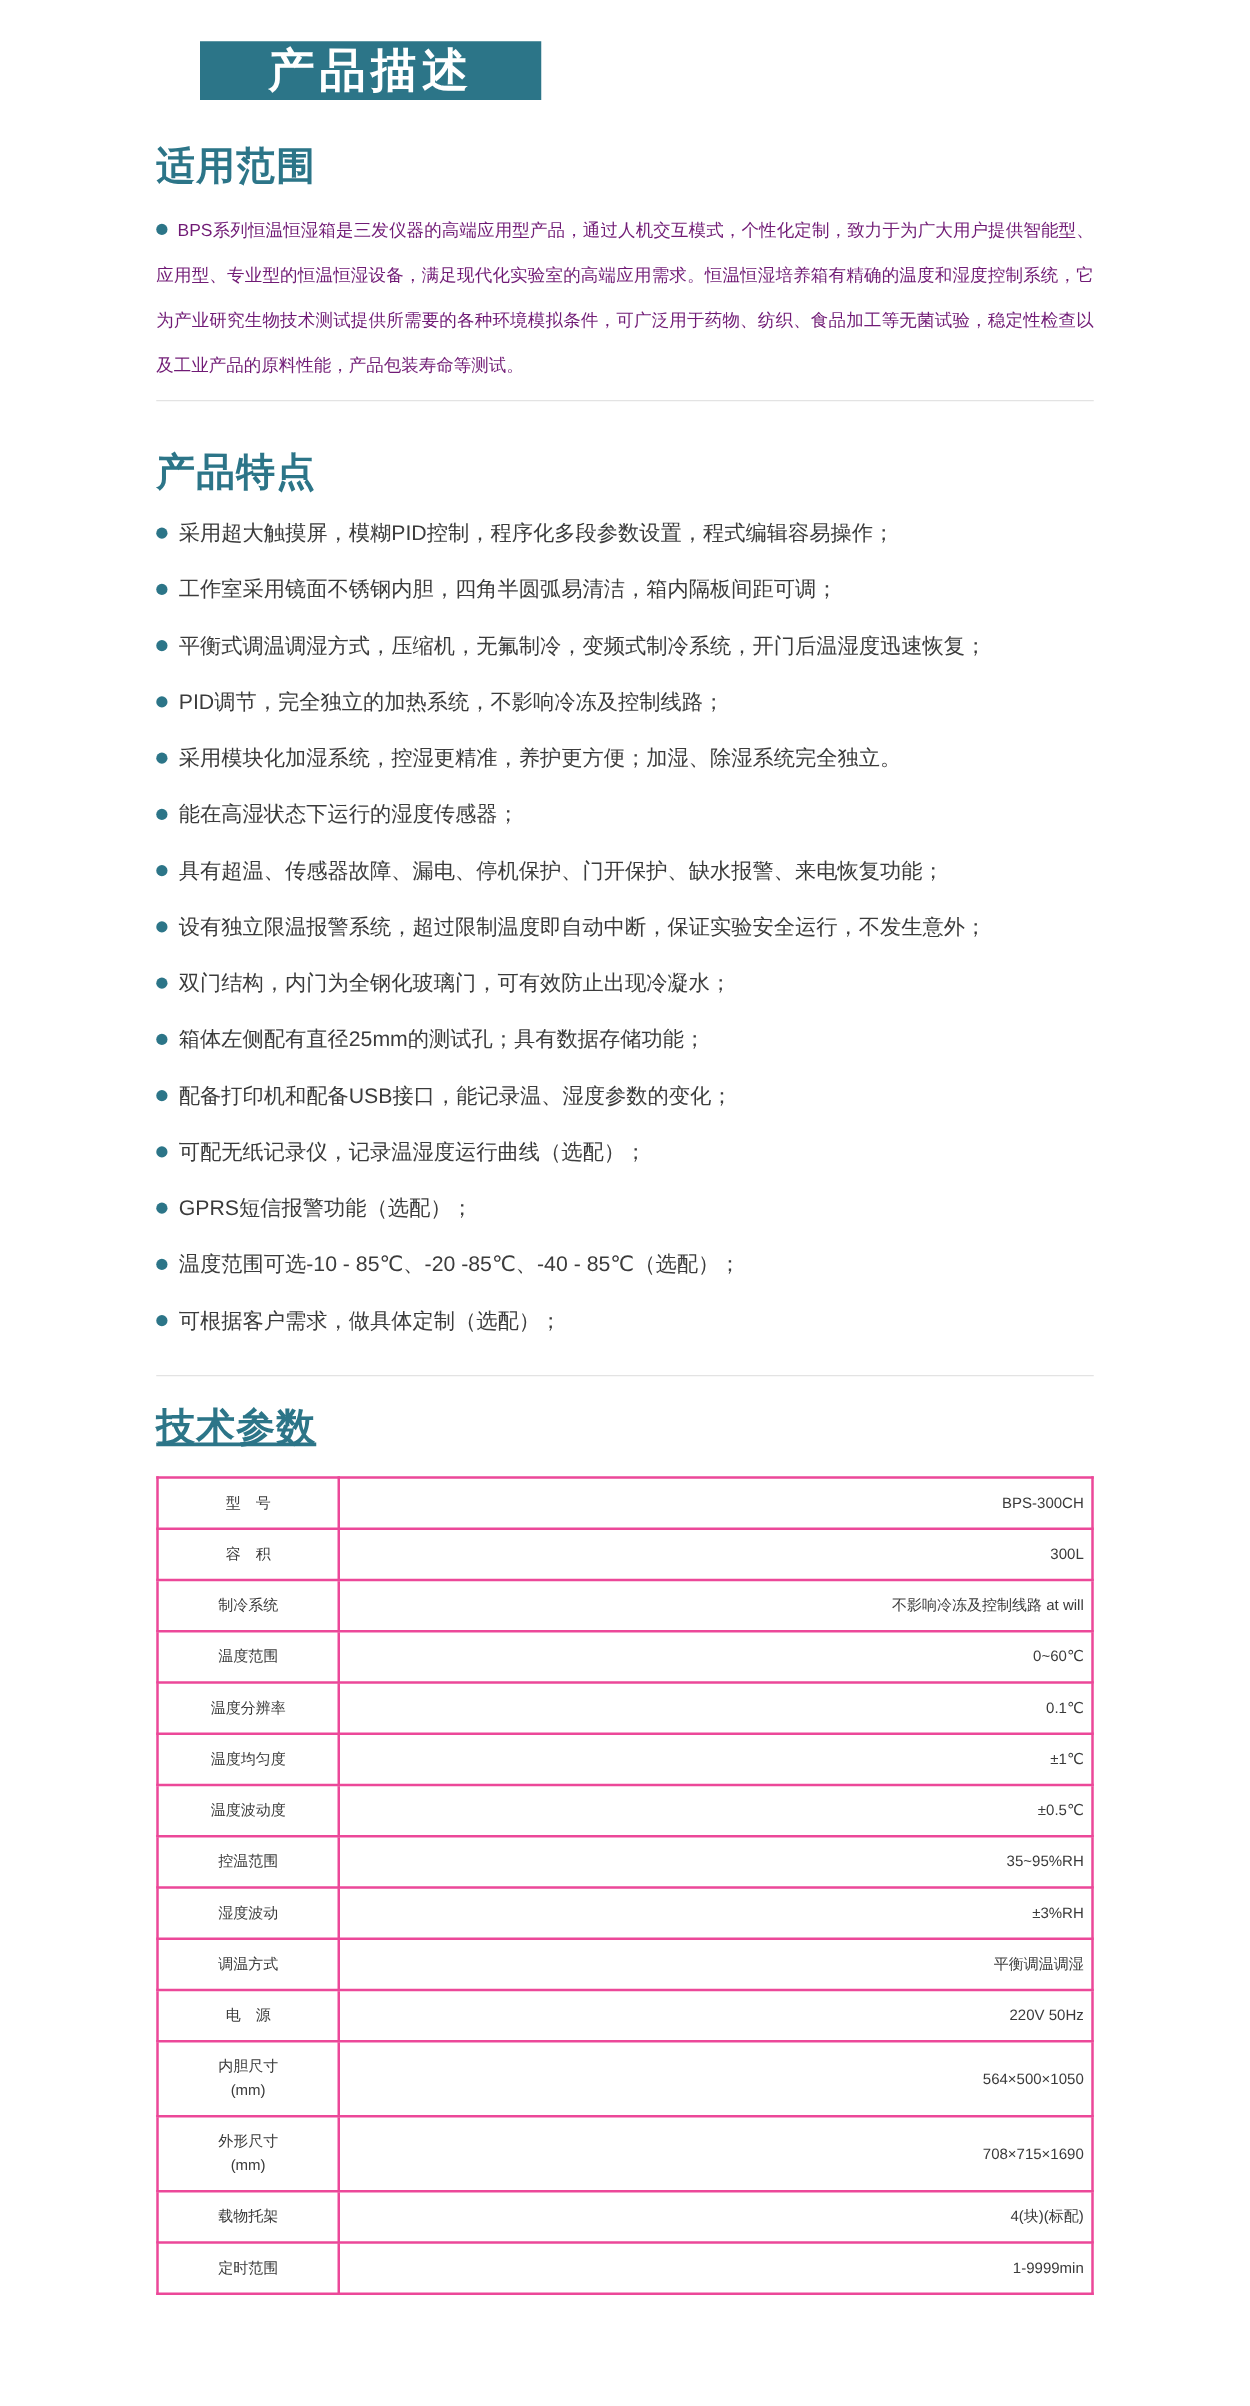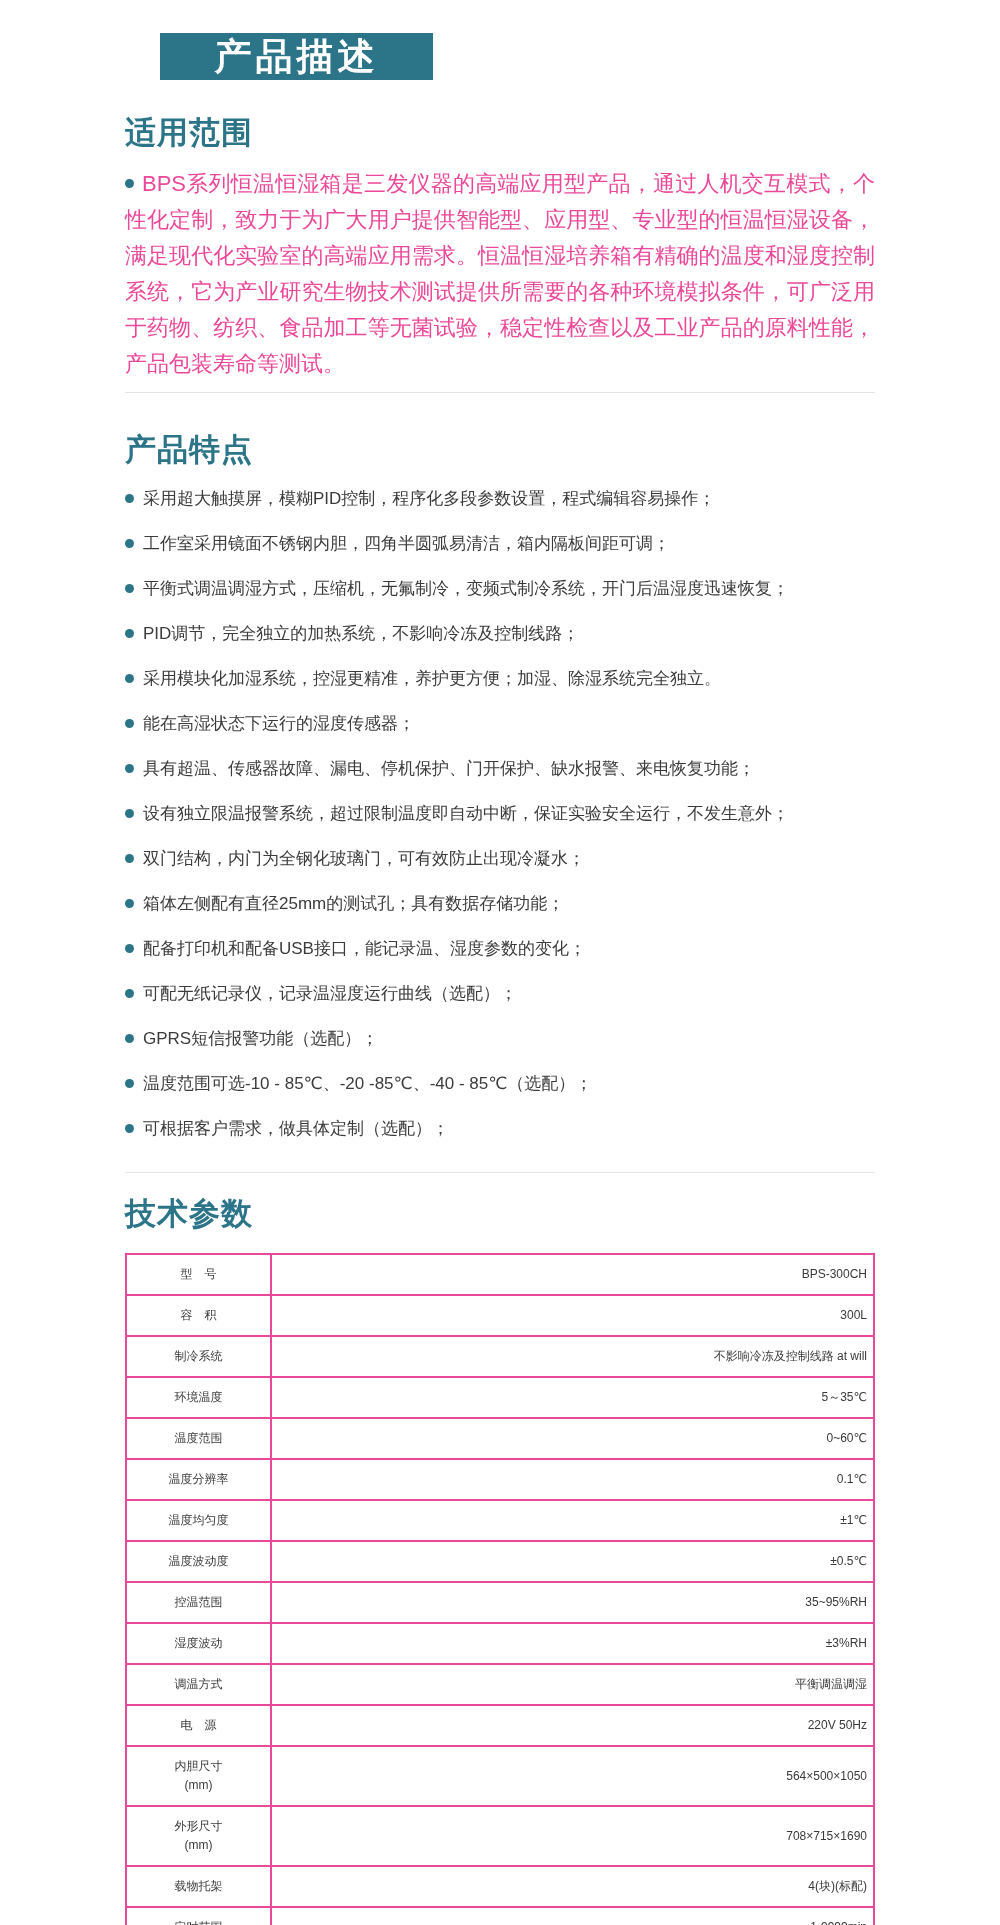--- a/index.html
+++ b/index.html
@@ -25,27 +25,27 @@
 
   h2.section-title {
     margin:0; padding:0;
     color:var(--accent);
     font-size:31px; font-weight:bold;
     letter-spacing:1px;
     line-height:30px;
   }
   .scope h2.section-title    { margin-top:38px; }
   .features h2.section-title { margin-top:42px; }
-  .specs h2.section-title    { margin-top:26px; }
+  .specs h2.section-title    { margin-top:26px;text-decoration:underline; }
 
   .para {
     margin:18px 0 0 0;
-    font-size:22px; line-height:36px;
+    font-size:14px; line-height:36px;
     text-align:justify;
-    color:#ec4899;
+    color:#701a75;
   }
   .dot {
     display:inline-block;
     width:9px; height:9px; border-radius:50%;
     background:var(--accent);
   }
   .para .dot { vertical-align:middle; margin:-3px 8px 0 0; }
 
   hr.divider {
     border:none; border-top:1px solid #e3e3e3;
@@ -179,24 +179,20 @@
           </tr>
         <tr>
             <td class="spec-label">容　积</td>
             <td class="spec-value">300L</td>
           </tr>
         <tr>
             <td class="spec-label">制冷系统</td>
             <td class="spec-value">不影响冷冻及控制线路 at will</td>
           </tr>
         <tr>
-            <td class="spec-label">环境温度</td>
-            <td class="spec-value">5～35℃</td>
-          </tr>
-        <tr>
             <td class="spec-label">温度范围</td>
             <td class="spec-value">0~60℃</td>
           </tr>
         <tr>
             <td class="spec-label">温度分辨率</td>
             <td class="spec-value">0.1℃</td>
           </tr>
         <tr>
             <td class="spec-label">温度均匀度</td>
             <td class="spec-value">±1℃</td>

